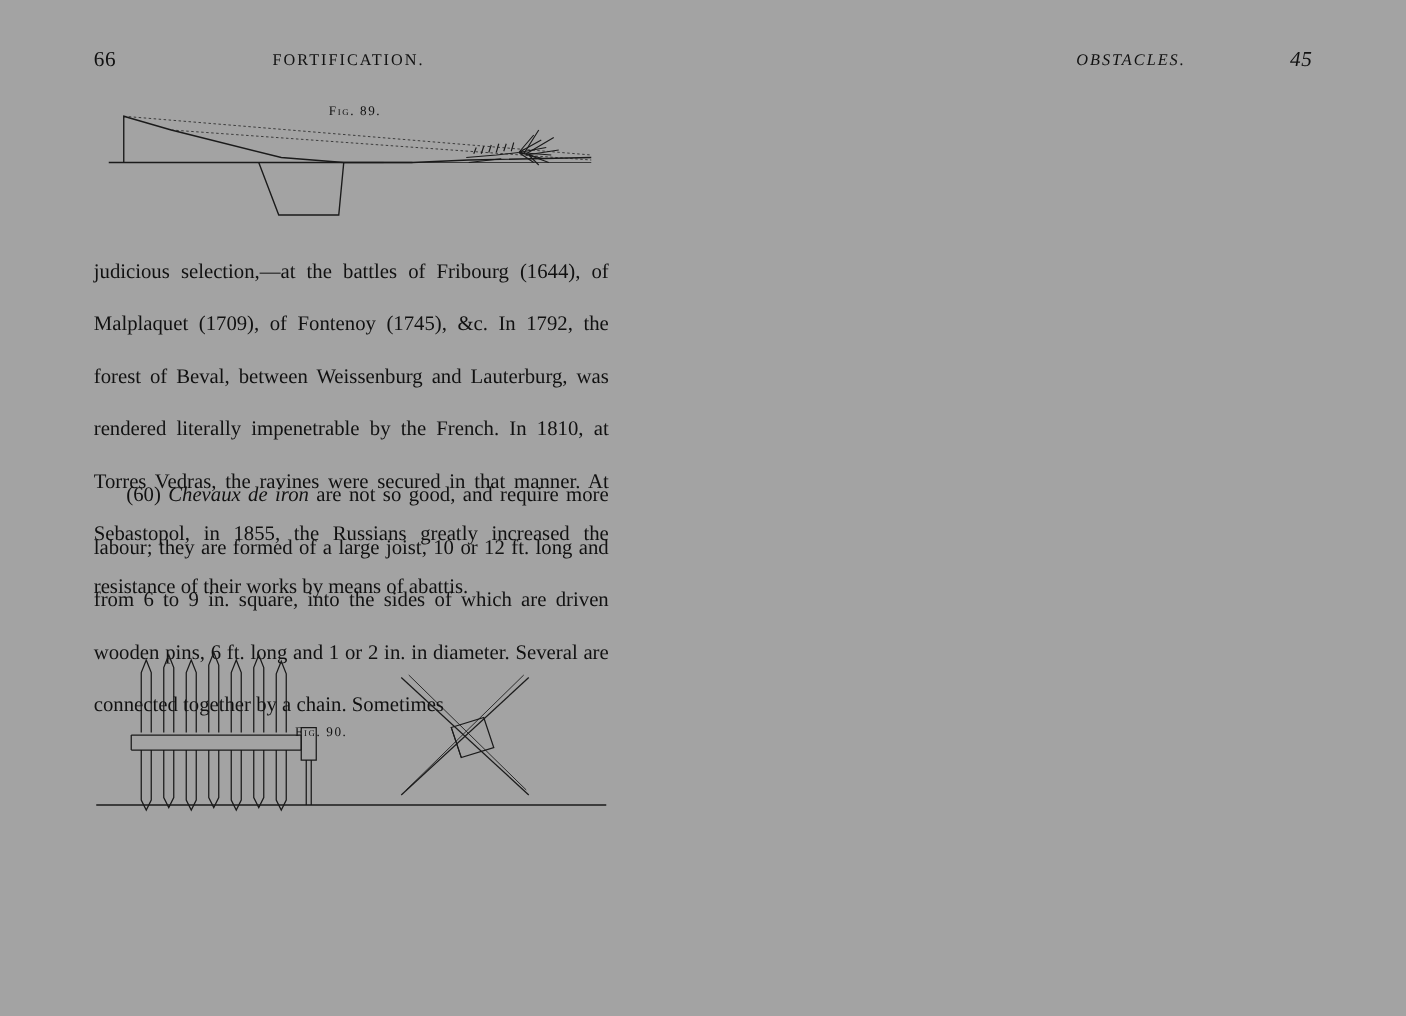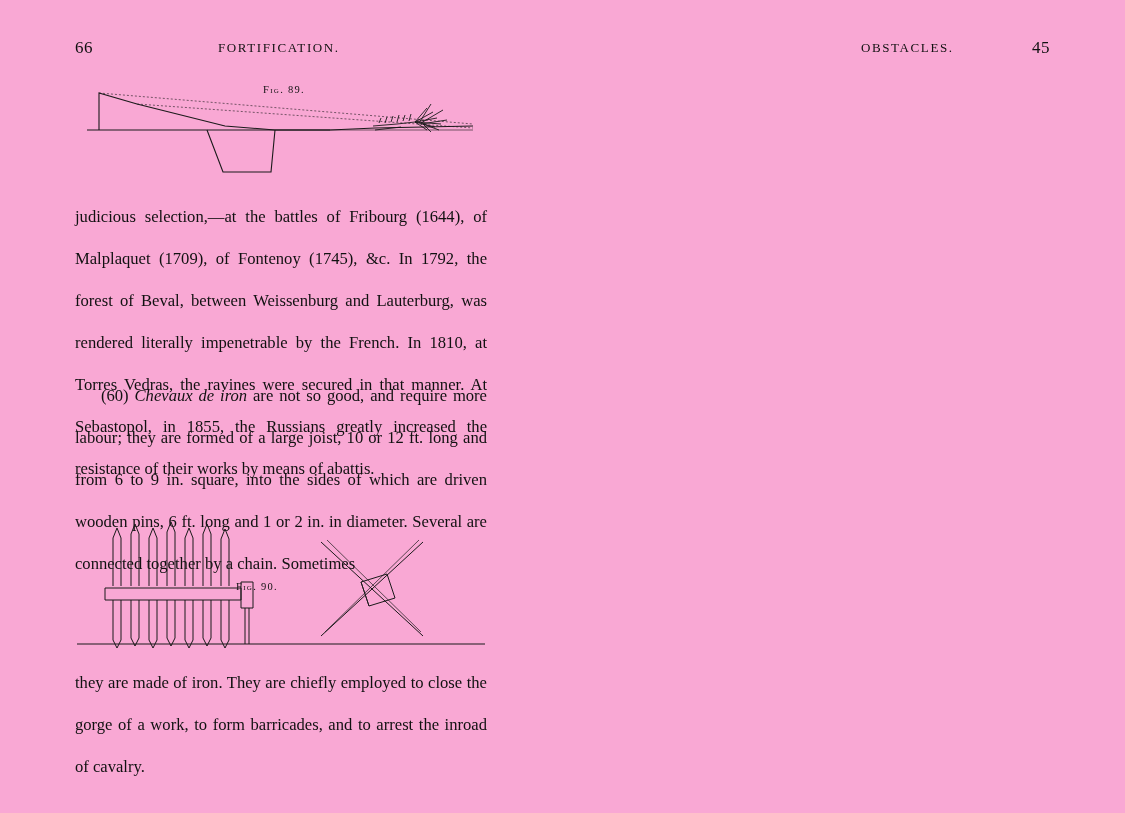--- a/index.html
+++ b/index.html
@@ -11,29 +11,29 @@
     width: 1125px;
     height: 813px;
     overflow: hidden;
     font-family: "Liberation Serif", serif;
     color: #111;
   }
   .page {
     position: relative;
     width: 1125px;
     height: 813px;
-    background: #f9a8d4;
+    background: #a3a3a3;
   }
   .leaf {
     position: absolute;
     top: 0;
     height: 813px;
   }
   .leaf-left { left: 0; width: 562px; }
-  .leaf-right { left: 563px; width: 562px; }
+  .leaf-right { left: 563px; width: 562px; font-style: italic; }
 
   .running-head {
     position: absolute;
     top: 40px;
     height: 22px;
     font-size: 13px;
     letter-spacing: 1.6px;
     font-variant: small-caps;
     white-space: nowrap;
   }
@@ -181,23 +181,20 @@
             <path d="M252,28 L346,120" stroke-width="0.7"></path>
             <path d="M344,28 L250,120" stroke-width="0.7"></path>
 
             <path d="M286,70 L312,62 L320,86 L294,94 Z"></path>
             <path d="M286,70 L294,94" stroke-width="0.8"></path>
           </g>
         </g>
       </svg>
     </div>
 
-    <div class="col l-text-3">
-      <p>they are made of iron.  They are chiefly employed to close the gorge of a work, to form barricades, and to arrest the inroad of cavalry.</p>
-    </div>
   </div>
 
   <div class="leaf leaf-right">
 
     <div class="running-head r-head">OBSTACLES.</div>
     <div class="folio r-folio">45</div>
 
   </div>
 </div>
 

